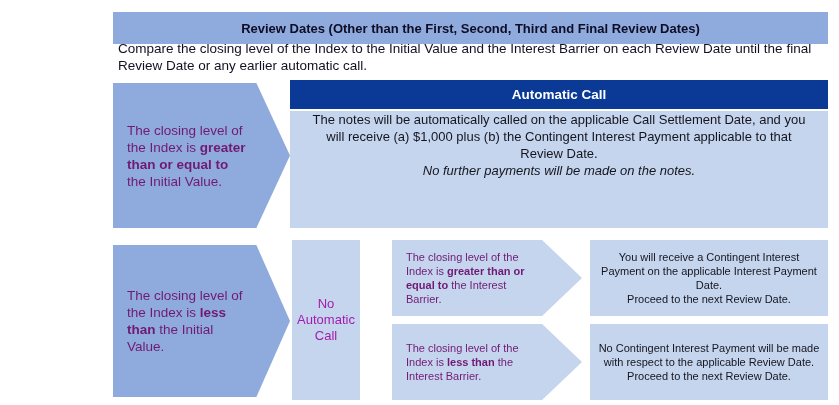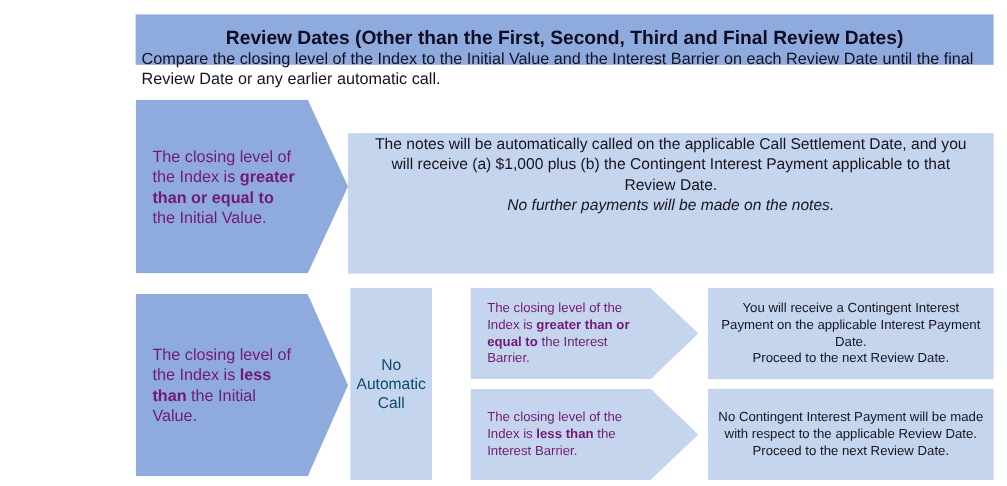--- a/index.html
+++ b/index.html
@@ -40,25 +40,25 @@
     text-align: center;
   }
   #initial-value-box .ivtext { white-space: pre-line; }
 
   
   #review-dates-header {
     position: absolute;
     left: 113px;
     top: 12px;
     width: 715px;
-    height: 42px;
+    height: 32px;
     background: #8faadc;
     color: #0d0d26;
     font-weight: bold;
-    font-size: 16px;
+    font-size: 13px;
     display: flex;
     align-items: center;
     justify-content: center;
     text-align: center;
   }
   #review-dates-desc {
     position: absolute;
     left: 118px;
     top: 40px;
     width: 706px;
@@ -157,21 +157,21 @@
   }
 
   
   #no-automatic-call {
     position: absolute;
     left: 292px;
     top: 240px;
     width: 68px;
     height: 160px;
     background: #c5d5ed;
-    color: #0c4a6e;
+    color: #a21caf;
     font-size: 13px;
     line-height: 16px;
     display: flex;
     align-items: center;
     justify-content: center;
     text-align: center;
   }
   #no-automatic-call .nactext { white-space: pre-line; }
 
   
@@ -204,20 +204,23 @@
     <span>Review Dates (Other than the First, Second, Third and Final Review Dates)</span>
   </div>
   <div id="review-dates-desc">Compare the closing level of the Index to the Initial Value and the Interest Barrier on each Review Date until the final Review Date or any earlier automatic call.</div>
 
   <div class="chevron chev-big" id="chev-ge-initial">
     <div>
       <span>The closing level of the Index is </span><b>greater than or equal to</b><span> the Initial Value.</span>
     </div>
   </div>
 
+  <div id="automatic-call-header">
+    <span>Automatic Call</span>
+  </div>
   <div id="automatic-call-body">
     <div>The notes will be automatically called on the applicable Call Settlement Date, and you will receive (a) $1,000 plus (b) the Contingent Interest Payment applicable to that Review Date.</div>
     <div id="automatic-call-note">No further payments will be made on the notes.</div>
   </div>
 
   <div class="chevron chev-big" id="chev-lt-initial">
     <div>
       <span>The closing level of the Index is </span><b>less than</b><span> the Initial Value.</span>
     </div>
   </div>

